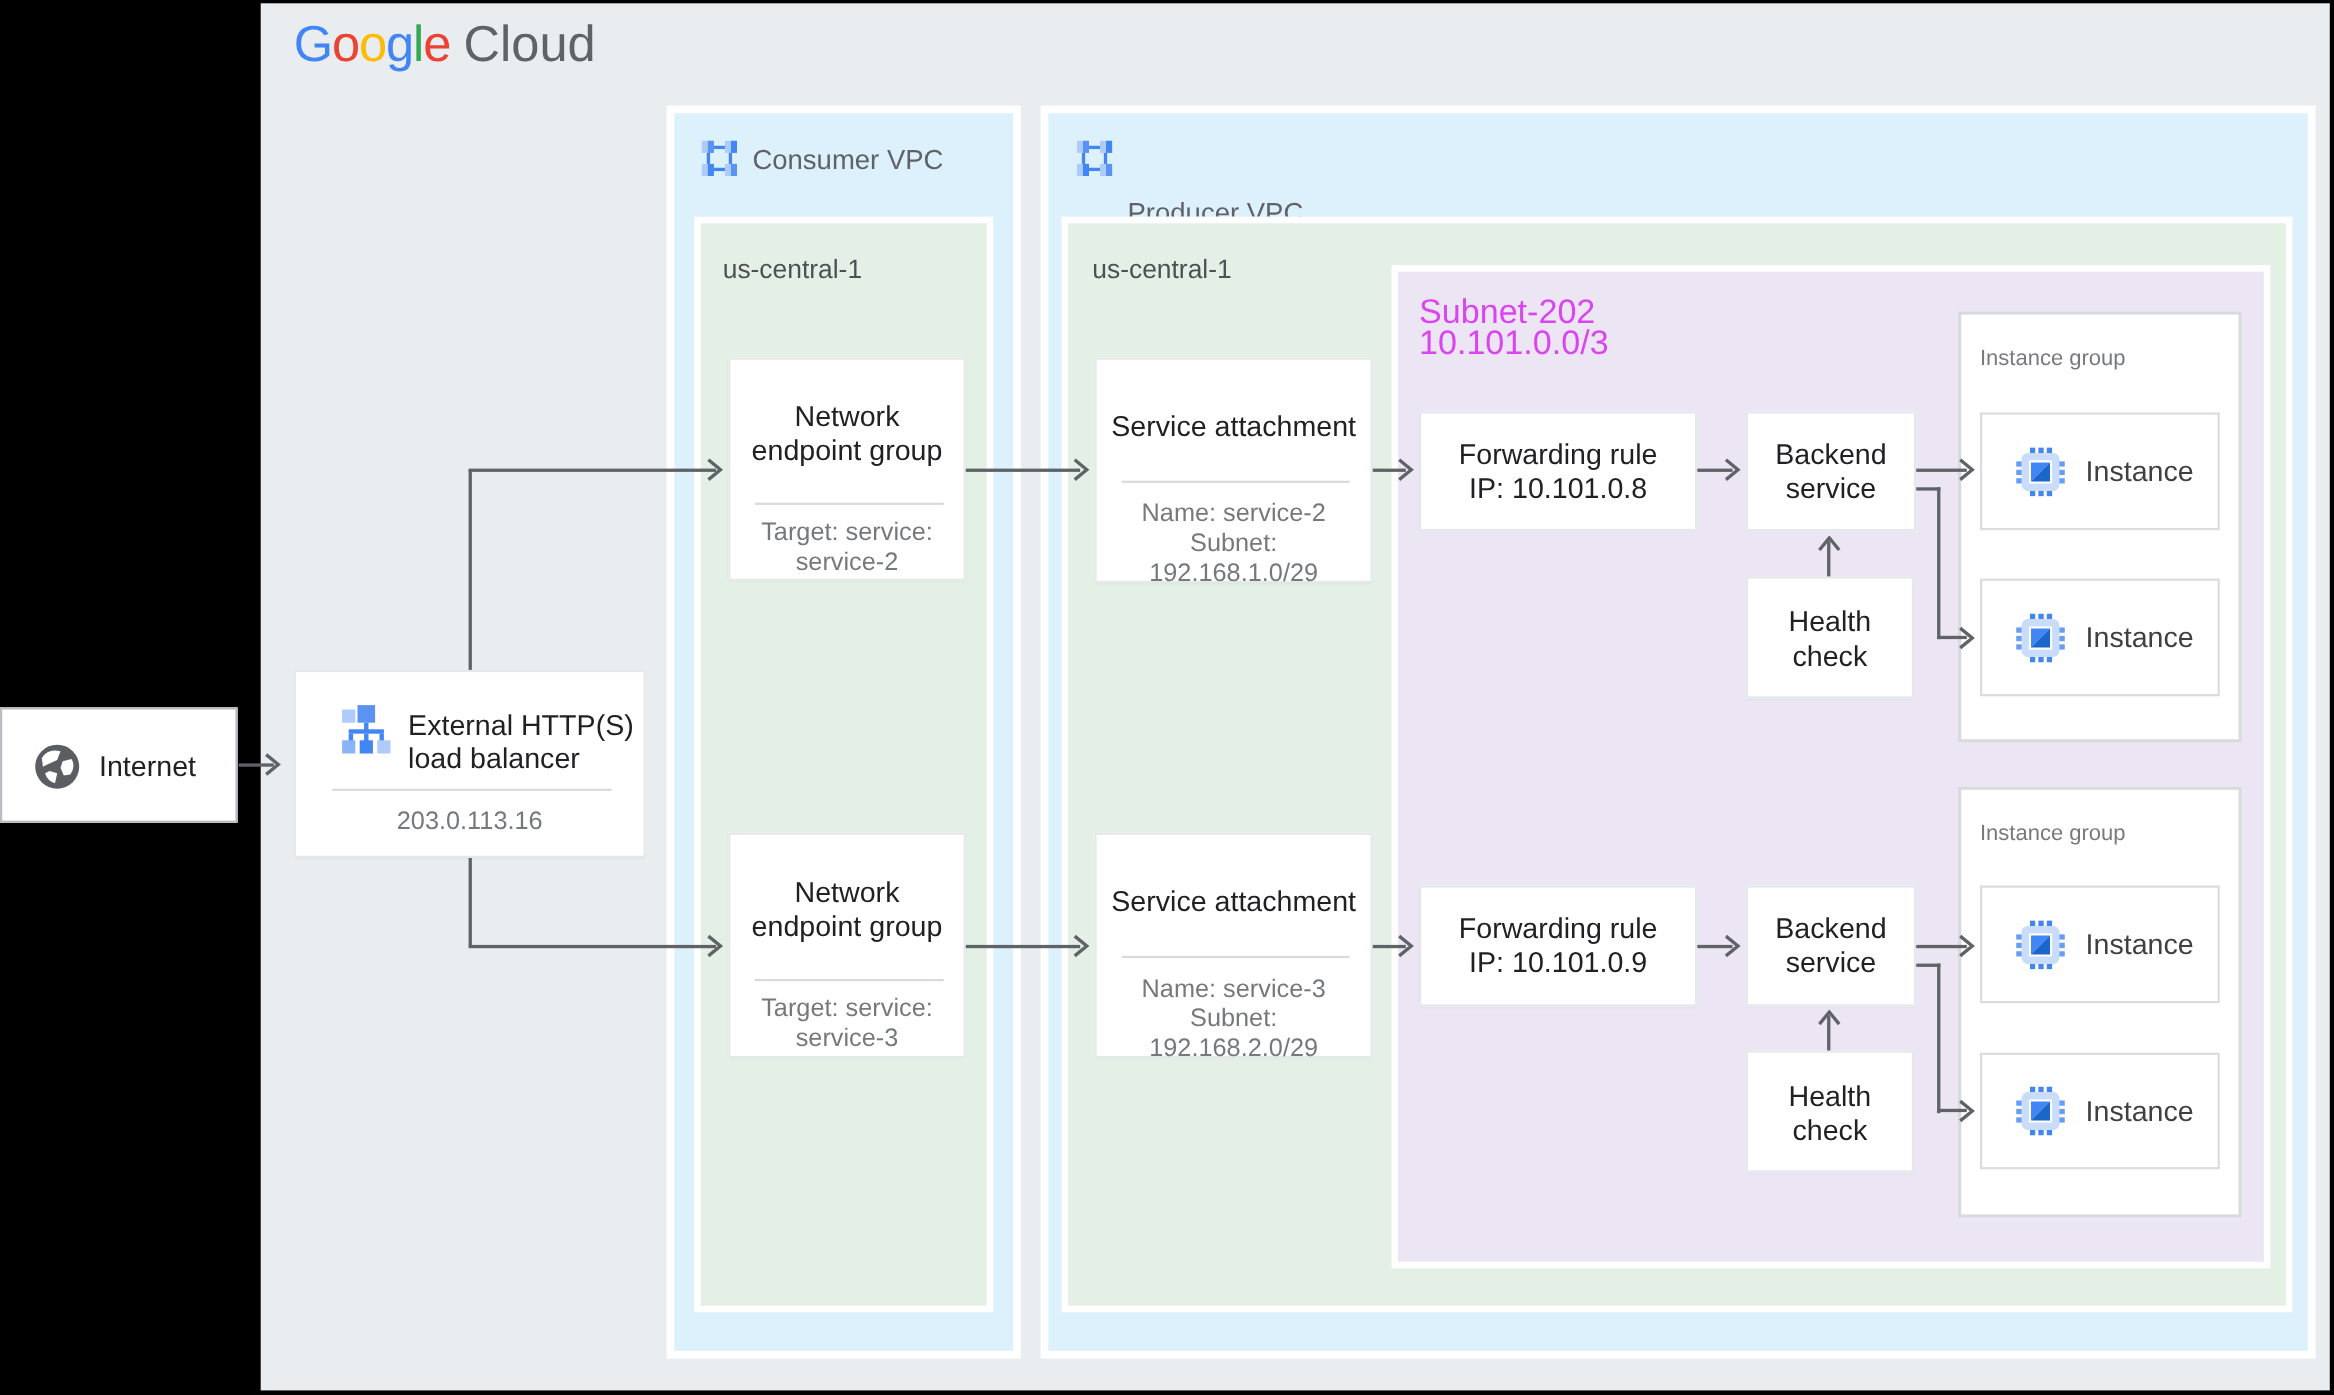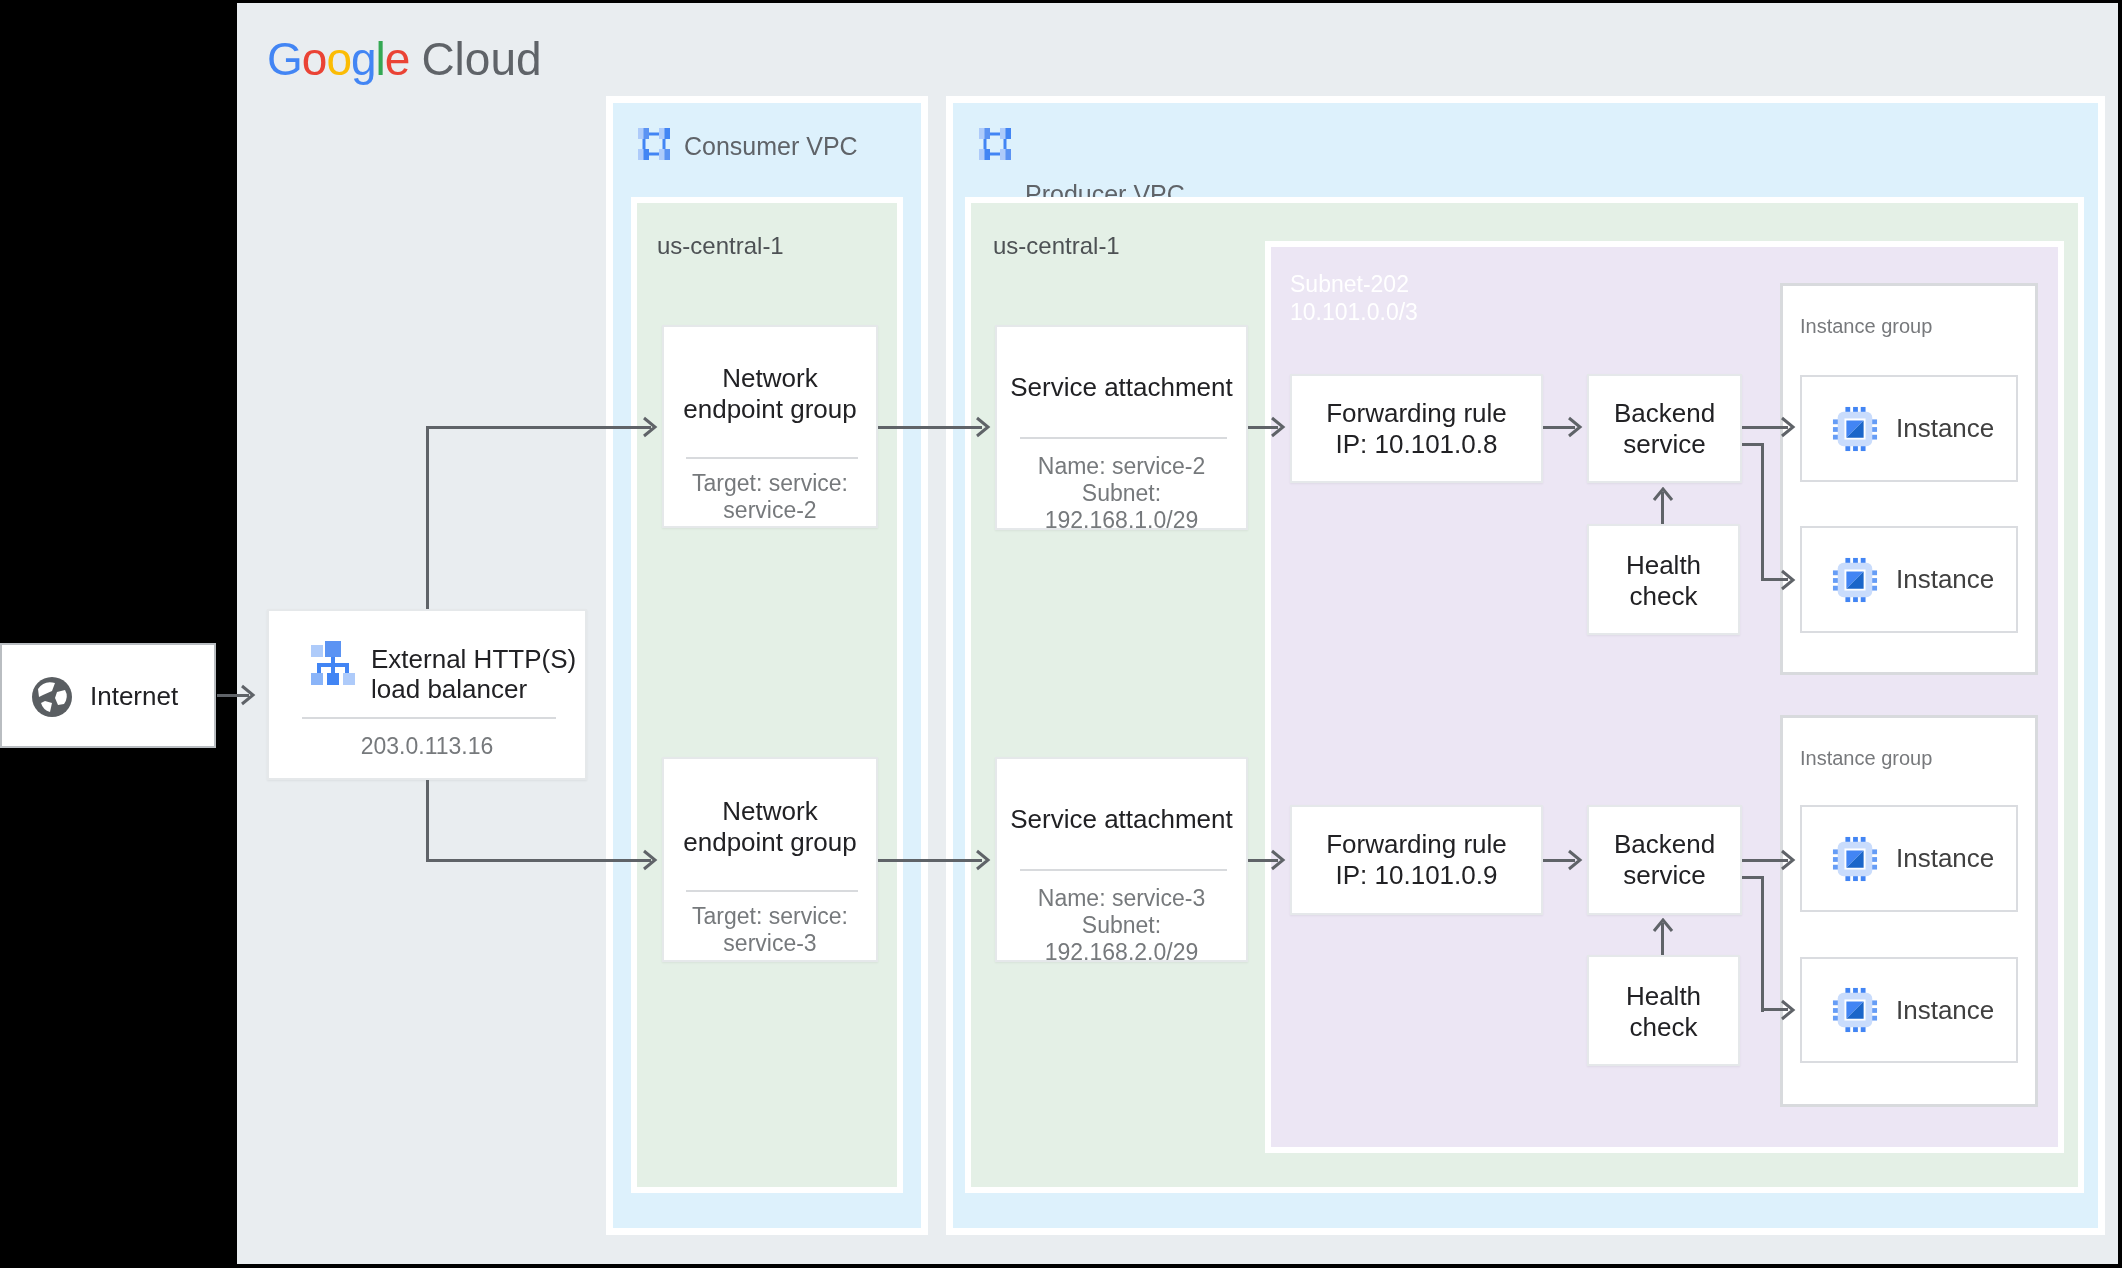--- a/index.html
+++ b/index.html
@@ -2,32 +2,32 @@
 <html><head>
 <meta charset="utf-8">
 <style>
   html,body{margin:0;padding:0;background:#000;}
   #canvas{position:relative;width:2122px;height:1268px;background:#000;overflow:hidden;
           font-family:"Liberation Sans","DejaVu Sans",sans-serif;}
   .abs{position:absolute;}
   #content{position:absolute;left:237px;top:3px;width:1881px;height:1261px;background:#e9edf0;}
 
   
-  #logo{position:absolute;left:267px;top:32px;font-size:46px;letter-spacing:-1px;white-space:nowrap;}
+  #logo{position:absolute;left:267px;top:12px;font-size:46px;letter-spacing:-1px;white-space:nowrap;}
   .lg{font-weight:500;}
   .lg-blue{color:#4285f4}.lg-red{color:#ea4335}.lg-yellow{color:#fbbc05}.lg-green{color:#34a853}
   #logo .product{color:#5f6368;font-weight:400;margin-left:12px;letter-spacing:0;}
 
   
   .vpc{position:absolute;border:7px solid #fff;box-sizing:border-box;background:#ddf1fc;}
   .region{position:absolute;border:6px solid #fff;box-sizing:border-box;background:#e4f0e6;}
   .subnet{position:absolute;border:6px solid #fff;box-sizing:border-box;background:#ece6f4;}
   .vpc-label{position:absolute;color:#5f6368;font-size:25px;white-space:nowrap;}
   .region-label{position:absolute;color:#4d5154;font-size:24px;white-space:nowrap;}
-  .subnet-label{position:absolute;color:#ffffff;font-size:23px;line-height:28px;white-space:nowrap;}
+  .subnet-label{position:absolute;color:#d946ef;font-size:31px;line-height:28px;white-space:nowrap;}
 
   
   .card{position:absolute;background:#fff;border:2px solid #e5e8ea;box-sizing:border-box;
         box-shadow:0 1px 2px rgba(0,0,0,0.06);}
   .group-card{position:absolute;background:#fff;border:3px solid #d8dadd;box-sizing:border-box;}
   .inst-card{position:absolute;background:#fff;border:2px solid #dadce0;box-sizing:border-box;
              display:flex;align-items:center;padding-left:30px;gap:18px;}
   .title{position:absolute;left:0;right:0;color:#212124;font-size:26px;line-height:31px;text-align:center;}
   .title-left{position:absolute;color:#212124;font-size:26px;line-height:30px;text-align:left;}
   .sub{position:absolute;left:0;right:0;color:#76797c;font-size:23px;line-height:27px;text-align:center;}

